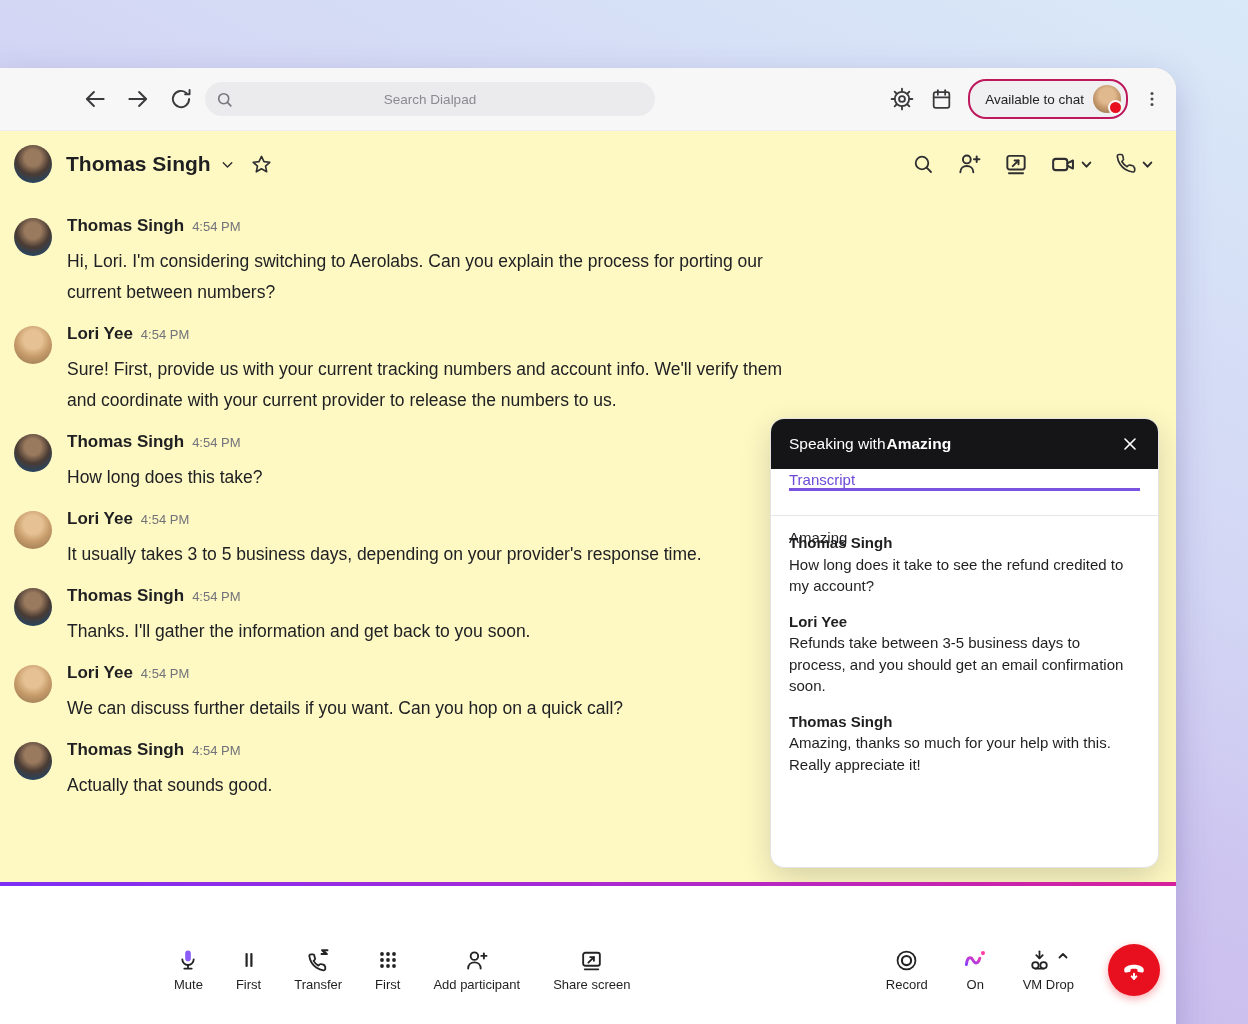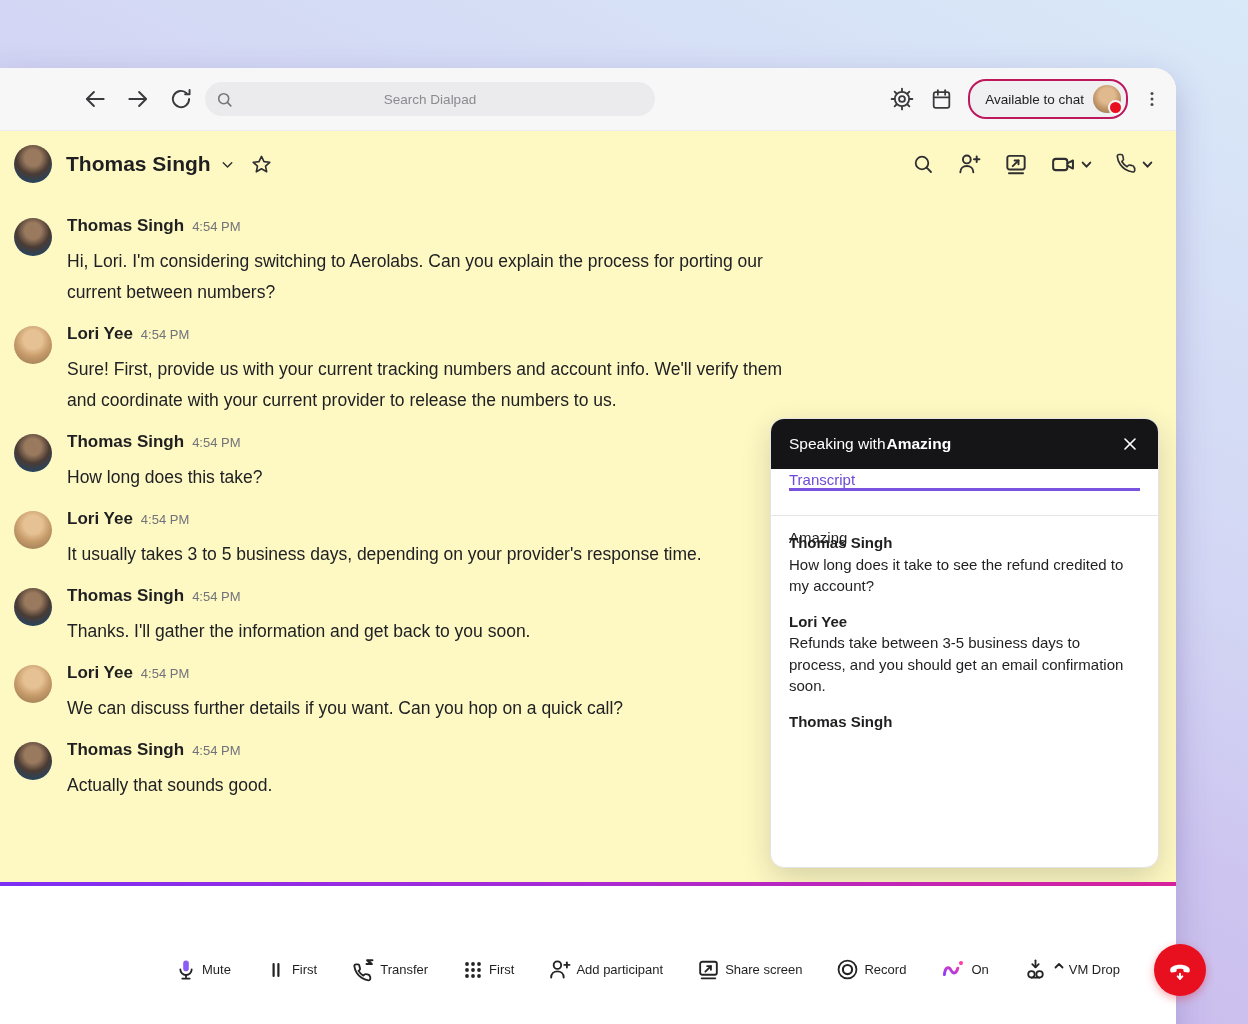--- a/index.html
+++ b/index.html
@@ -58,21 +58,21 @@
     border-bottom:3px solid transparent;box-sizing:border-box;padding-top:2px;color:#1f1f21;}
   .tab.active{color:#6d49d6;border-bottom-color:#7a52e0;}
   .panel-body{padding:16px 18px;}
   .tr-entry{margin-bottom:14px;font-size:15px;line-height:21.5px;}
   .tr-speaker{font-weight:bold;}
   
   .bar-line{position:absolute;left:0;right:0;top:814px;height:4px;
     background:linear-gradient(90deg,#7d2ff5 0%,#a42ad8 45%,#d6219c 100%);}
   .call-bar{position:absolute;left:0;right:0;top:818px;bottom:0;background:#fff;
     border-radius:0 0 22px 0;display:flex;align-items:center;padding:0 16px 0 174px;box-sizing:border-box;}
-  .cb-item{display:flex;flex-direction:row;align-items:center;gap:4px;cursor:pointer;
+  .cb-item{display:flex;flex-direction:column;align-items:center;gap:4px;cursor:pointer;
     background:none;border:none;padding:0;margin-right:33px;font-family:"Liberation Sans",sans-serif;}
   .cb-item .ic{height:26px;display:flex;align-items:center;justify-content:center;}
   .cb-label{font-size:13px;color:#1f1f21;white-space:nowrap;}
   .cb-right{margin-left:auto;display:flex;align-items:center;}
   .cb-right .cb-item{margin-right:34px;}
   .end-call{width:52px;height:52px;border-radius:50%;background:#e8101f;border:none;cursor:pointer;
     display:flex;align-items:center;justify-content:center;box-shadow:0 3px 8px rgba(232,16,31,.35);}
   svg{display:block;}
 </style>
 </head>
@@ -295,20 +295,21 @@
       <div class="tr-entry">
         <div class="tr-speaker">Thomas Singh</div>
         <div class="tr-text">How long does it take to see the refund credited to my account?</div>
       </div>
       <div class="tr-entry">
         <div class="tr-speaker">Lori Yee</div>
         <div class="tr-text">Refunds take between 3-5 business days to process, and you should get an email confirmation soon.</div>
       </div>
       <div class="tr-entry">
         <div class="tr-speaker">Thomas Singh</div>
+        <div class="tr-text">Amazing, thanks so much for your help with this. Really appreciate it!</div>
       </div>
     </div>
   </div>
 
   <div class="bar-line"></div>
   <div class="call-bar">
     <button class="cb-item">
       <span class="ic">
           <svg width="24" height="24" viewBox="0 0 24 24">
             <rect x="9.2" y="2.6" width="5.6" height="10.6" rx="2.8" fill="#8b5cf6"></rect>

